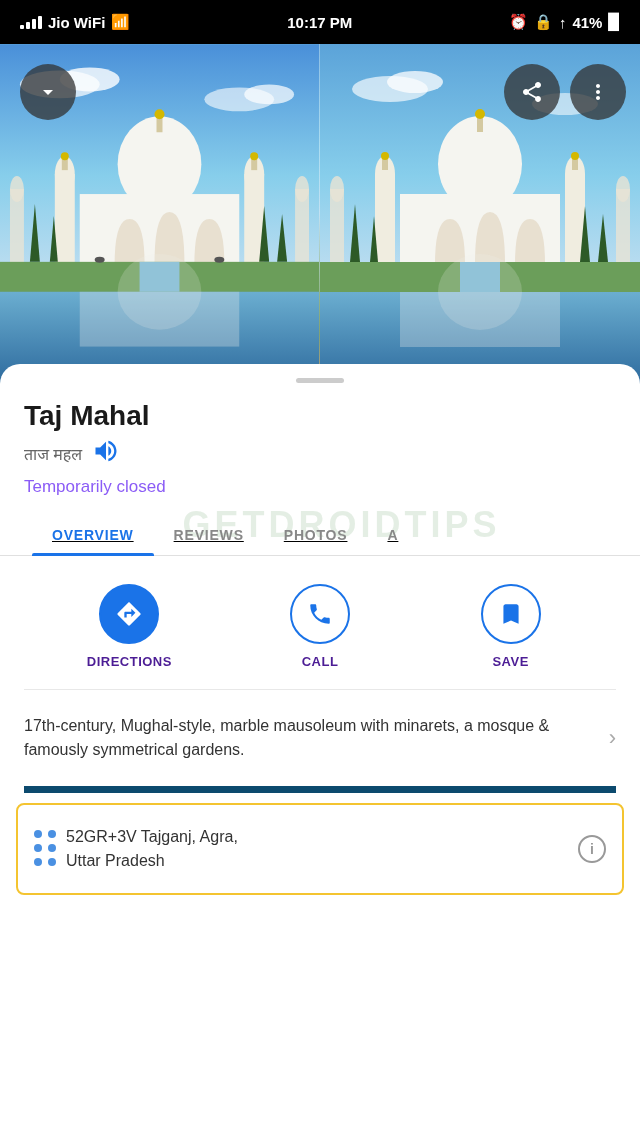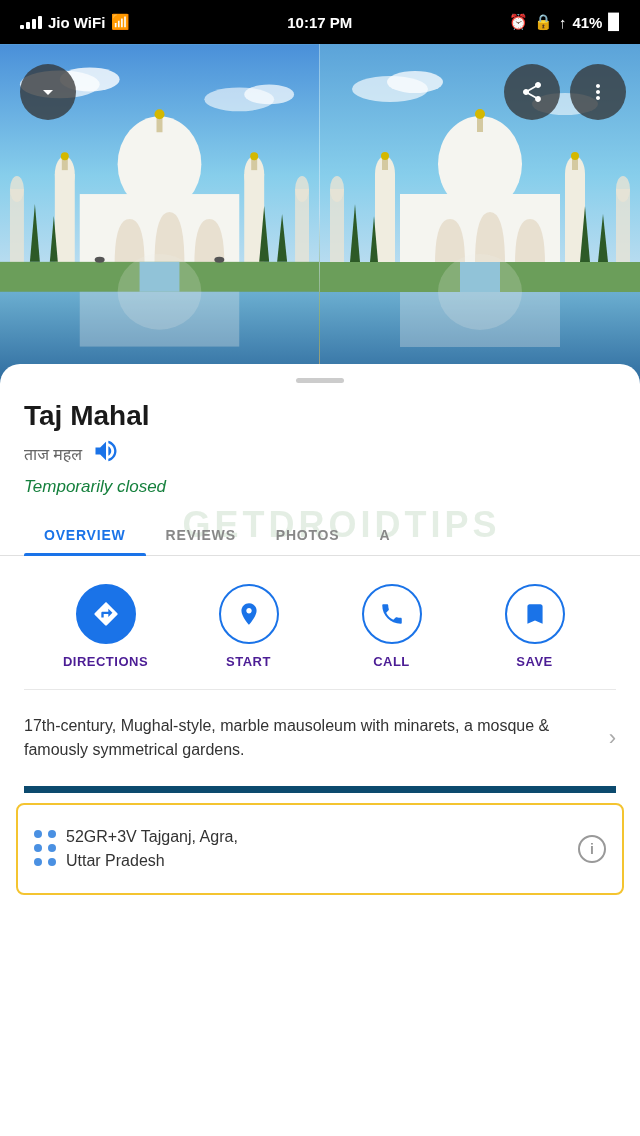--- a/index.html
+++ b/index.html
@@ -124,22 +124,21 @@
     .place-subtitle {
       font-size: 16px;
       color: #666;
     }
     .audio-icon {
       color: #4A90E2;
       font-size: 22px;
       cursor: pointer;
     }
     .status-closed {
-      color: #15803d;
-      font-style: italic;
+      color: #8b5cf6;
       font-size: 17px;
       margin-top: 6px;
       font-weight: 500;
     }
 
     
     .watermark {
       position: absolute;
       top: 140px;
       left: 0; right: 0;
@@ -156,21 +155,22 @@
       padding-left: 43px;
     }
 
     
     .tabs {
       display: flex;
       border-bottom: 1px solid #e0e0e0;
       margin-top: 18px;
       margin-left: -24px;
       margin-right: -24px;
-      padding: 0 24px;
+      padding: 0 32px;
+      text-decoration: underline;
     }
     .tab {
       padding: 12px 20px;
       font-size: 14px;
       font-weight: 700;
       letter-spacing: 0.8px;
       color: #888;
       cursor: pointer;
       position: relative;
       text-transform: uppercase;
@@ -491,28 +491,20 @@
 
     <div class="action-item">
       <div class="action-circle filled">
         <svg width="28" height="28" viewBox="0 0 24 24" fill="white">
           <path d="M21.71 11.29l-9-9c-.39-.39-1.02-.39-1.41 0l-9 9c-.39.39-.39 1.02 0 1.41l9 9c.39.39 1.02.39 1.41 0l9-9c.39-.38.39-1.01 0-1.41zM14 14.5V12h-4v3H8v-4c0-.55.45-1 1-1h5V7.5l3.5 3.5-3.5 3.5z"></path>
         </svg>
       </div>
       <span class="action-label">DIRECTIONS</span>
     </div>
 
-    <div class="action-item">
-      <div class="action-circle">
-        <svg width="26" height="26" viewBox="0 0 24 24" fill="#1A73E8">
-          <path d="M12 2C8.13 2 5 5.13 5 9c0 5.25 7 13 7 13s7-7.75 7-13c0-3.87-3.13-7-7-7zm0 9.5c-1.38 0-2.5-1.12-2.5-2.5s1.12-2.5 2.5-2.5 2.5 1.12 2.5 2.5-1.12 2.5-2.5 2.5z"></path>
-        </svg>
-      </div>
-      <span class="action-label">START</span>
-    </div>
 
     <div class="action-item">
       <div class="action-circle">
         <svg width="26" height="26" viewBox="0 0 24 24" fill="#1A73E8">
           <path d="M6.62 10.79c1.44 2.83 3.76 5.14 6.59 6.59l2.2-2.2c.27-.27.67-.36 1.02-.24 1.12.37 2.33.57 3.57.57.55 0 1 .45 1 1V20c0 .55-.45 1-1 1-9.39 0-17-7.61-17-17 0-.55.45-1 1-1h3.5c.55 0 1 .45 1 1 0 1.25.2 2.45.57 3.57.11.35.03.74-.25 1.02l-2.2 2.2z"></path>
         </svg>
       </div>
       <span class="action-label">CALL</span>
     </div>
 

